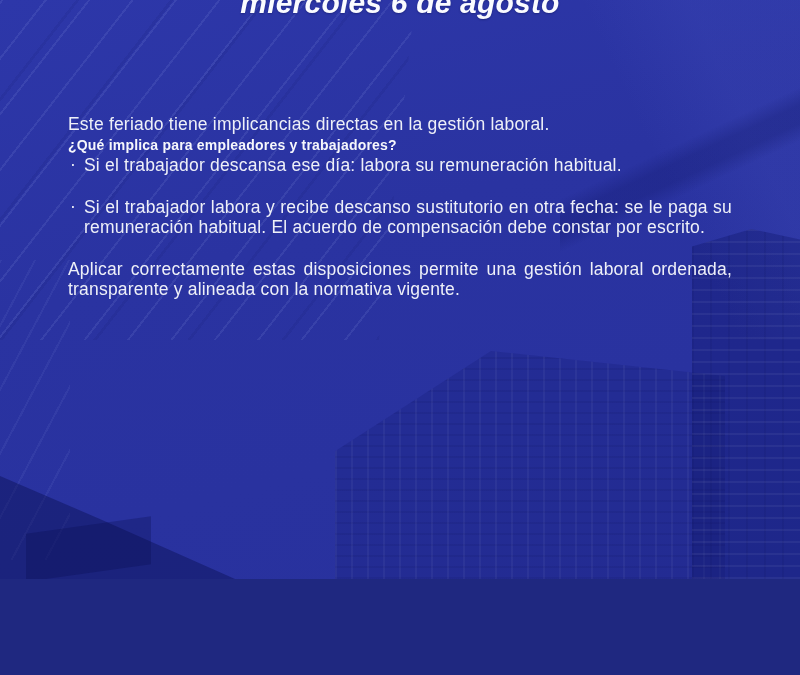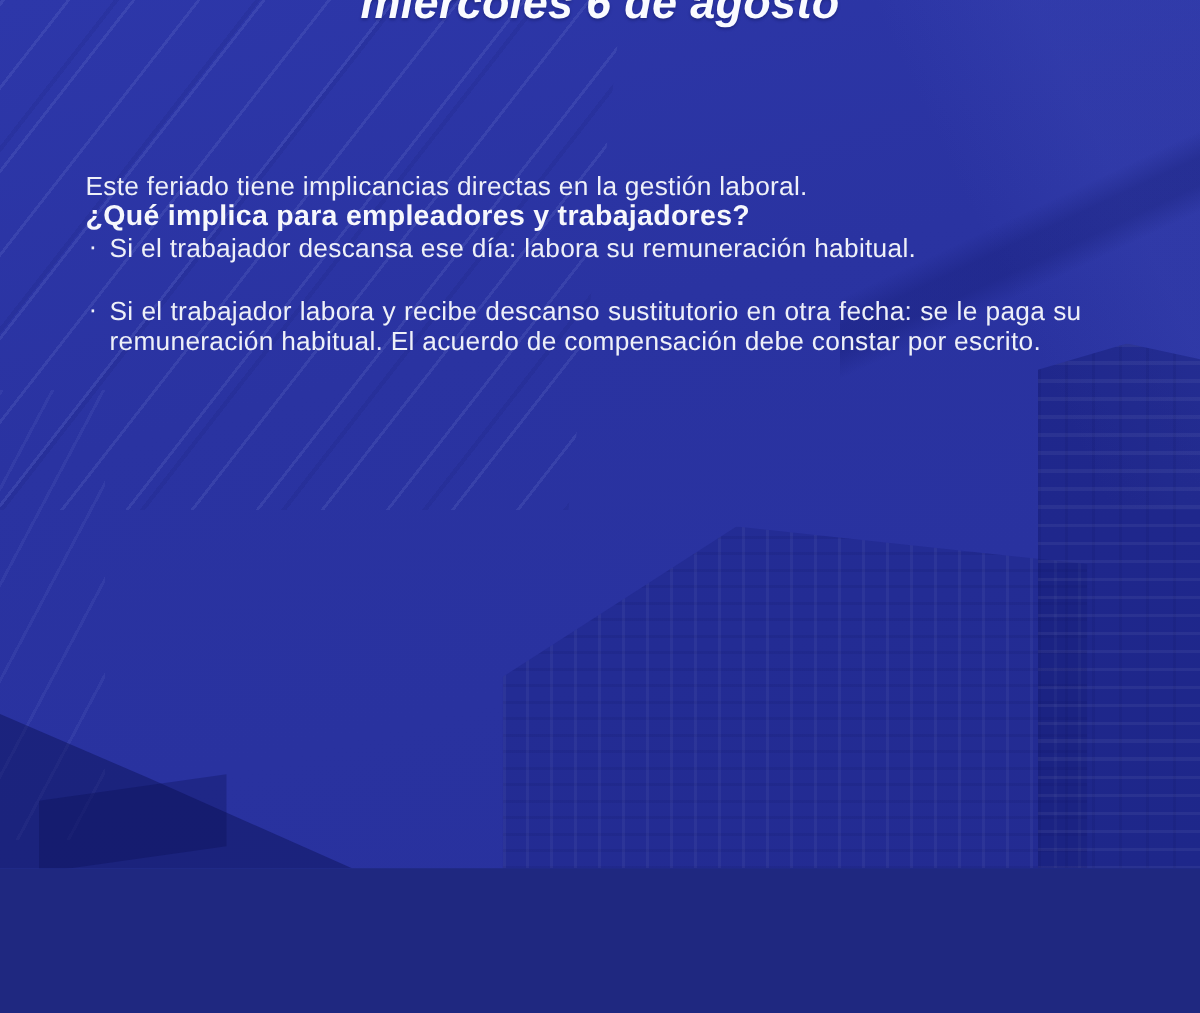--- a/index.html
+++ b/index.html
@@ -67,28 +67,28 @@
     font-style: italic;
     font-weight: 700;
     font-size: 30px;
     line-height: 38px;
     letter-spacing: 0.2px;
     text-shadow: 0 1px 2px rgba(10,14,70,0.35);
   }
 
   
   .content {
-    position: absolute; top: 114px; left: 57px; width: 664px;
+    position: absolute; top: 114px; left: 68px; width: 664px;
     color: #eef0f8;
     font-size: 17.5px;
     line-height: 20.5px;
     letter-spacing: 0.2px;
   }
   .content p, .content h3 { margin: 0; }
-  .content h3 { font-size: 19px; font-weight: 700; color: #f6f7fc; }
+  .content h3 { font-size: 14px; font-weight: 700; color: #f6f7fc; }
   .intro { margin-bottom: 23px; text-align: justify; }
   .q-heading { margin-bottom: 20px; }
   .blist { list-style: none; margin: 0; padding: 0; }
   .blist li { position: relative; padding-left: 16px; text-align: justify; }
   .implications li { margin: 0 0 21px; }
   .dot { position: absolute; left: 2px; top: -1px; color: #eef0f8; }
   .dot::before { content: "·"; }
   .example-heading { margin-bottom: 20px; }
   .example-intro { margin-bottom: 20px; text-align: justify; }
   .example-list { margin: 0 0 22px; }
@@ -127,15 +127,16 @@
       </li>
       <li>
         <span class="dot"></span>
         <span>Si el trabajador labora y recibe descanso sustitutorio en otra fecha: se le paga su remuneración habitual. El acuerdo de compensación debe constar por escrito.</span>
       </li>
     </ul>
 
 
 
 
+    <p class="closing">Aplicar correctamente estas disposiciones permite una gestión laboral ordenada, transparente y alineada con la normativa vigente.</p>
 
   </main>
 </div>
 
 </body></html>

